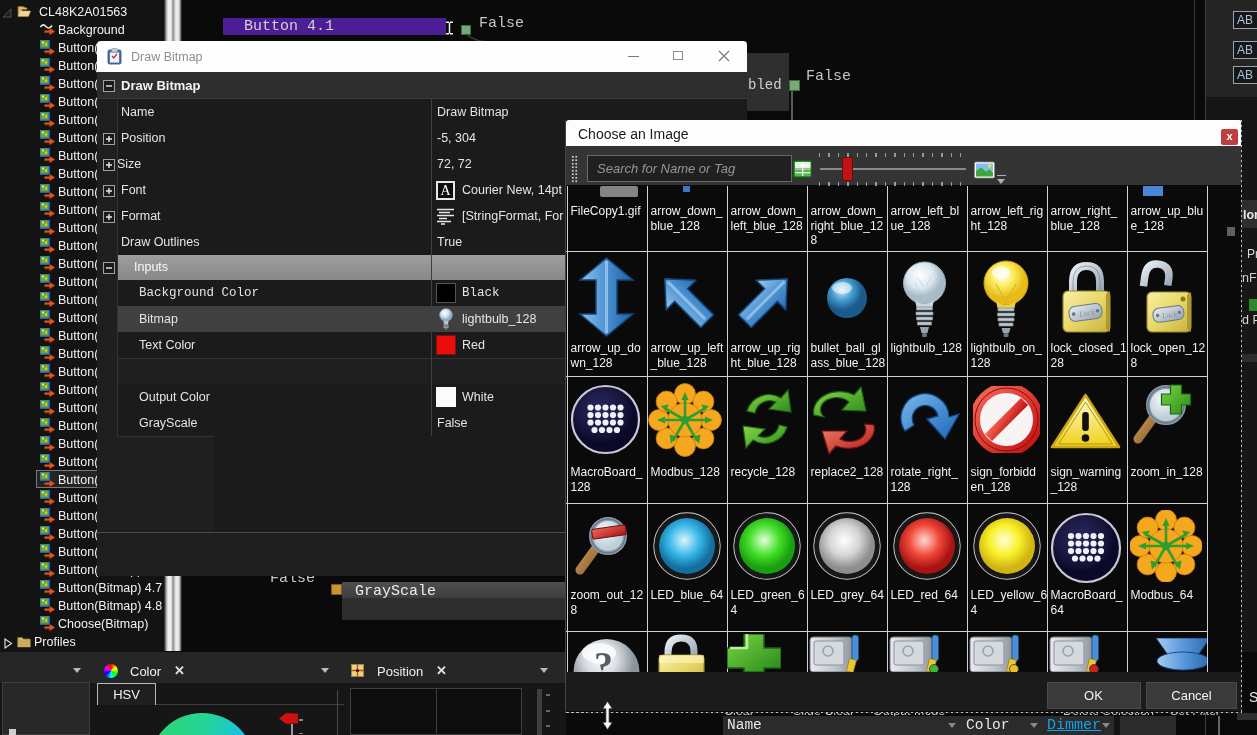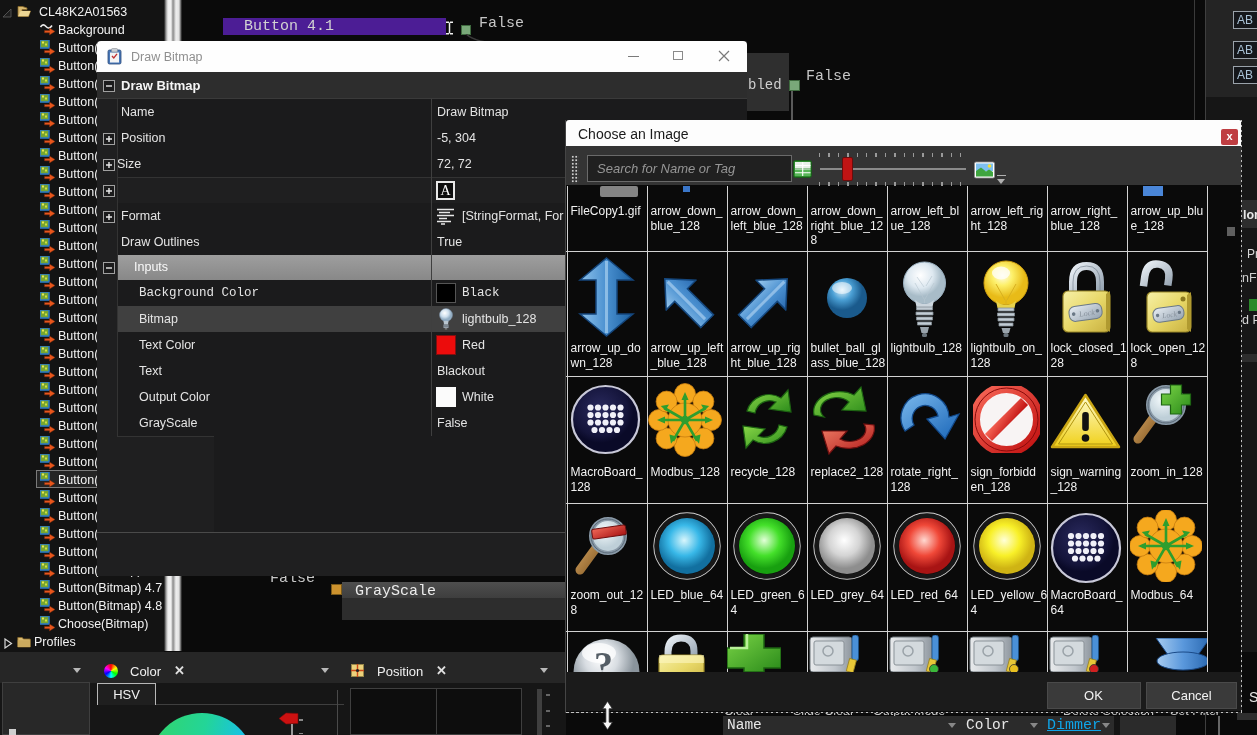--- a/index.html
+++ b/index.html
@@ -413,27 +413,27 @@
         <path d="M3 6 L9 6 M6 3 L6 9" stroke="#e8e8e8" stroke-width="1.4"></path>
       </svg>
   <svg class="ab" style="left:6px;top:220.5px;" width="12" height="12">
         <rect x="0.5" y="0.5" width="11" height="11" fill="#1b1b1c" stroke="#a0a0a0"></rect>
         <path d="M3 6 L9 6" stroke="#e8e8e8" stroke-width="1.4"></path>
       </svg>
 
   <div class="prow" style="top:58px;"><span style="margin-left:4px;">Name</span><span class="pval">Draw Bitmap</span></div>
   <div class="prow" style="top:84px;"><span style="margin-left:4px;">Position</span><span class="pval">-5, 304</span></div>
   <div class="prow" style="top:110px;"><span style="text-align:center;">Size</span><span class="pval">72, 72</span></div>
+  <div class="prow" style="top:136px;"><span style="margin-left:4px;">Font</span><span class="pval" style="left:345px;">Courier New, 14pt</span></div>
   <div class="prow" style="top:162px;"><span style="margin-left:4px;">Format</span><span class="pval" style="left:345px;">[StringFormat, For</span></div>
   <div class="prow" style="top:188px;"><span style="margin-left:4px;">Draw Outlines</span><span class="pval">True</span></div>
   <div class="ab" style="left:20px;top:214px;width:630px;height:25px;background:linear-gradient(#9e9e9e,#888888);color:#fafafa;font-size:12.5px;line-height:25px;"><span style="margin-left:17px;">Inputs</span></div>
   <div class="prow" style="top:239px;font-family:Liberation Mono, monospace;"><span style="margin-left:22px;">Background Color</span><span class="pval" style="left:345px;">Black</span></div>
   <div class="prow" style="top:265px;background:#404040;"><span style="margin-left:22px;">Bitmap</span><span class="pval" style="left:345px;">lightbulb_128</span></div>
   <div class="prow" style="top:291px;"><span style="margin-left:22px;">Text Color</span><span class="pval" style="left:345px;">Red</span></div>
-  <div class="prow" style="top:317px;"><span style="margin-left:22px;">Text</span><span class="pval">Blackout</span></div>
   <div class="prow" style="top:343px;"><span style="margin-left:22px;">Output Color</span><span class="pval" style="left:345px;">White</span></div>
   <div class="prow" style="top:369px;"><span style="margin-left:22px;">GrayScale</span><span class="pval">False</span></div>
   <div class="ab" style="left:117px;top:395px;width:530px;height:96px;background:#1b1b1c;"></div>
 
   <div class="ab" style="left:334px;top:58px;width:1px;height:337px;background:#3f3f3f;"></div>
   <div class="ab" style="left:20px;top:58px;width:1px;height:337px;background:#333;"></div>
 
   <div class="ab" style="left:0;top:491px;width:650px;height:1px;background:#4a4a4a;"></div>
 
   <div class="ab" style="left:339px;top:140px;width:19px;height:19px;background:#0d0d0d;border:2px solid #e8e8e8;box-sizing:border-box;color:#fff;font-family:'Liberation Serif',serif;font-size:14px;line-height:15px;text-align:center;">A</div>

